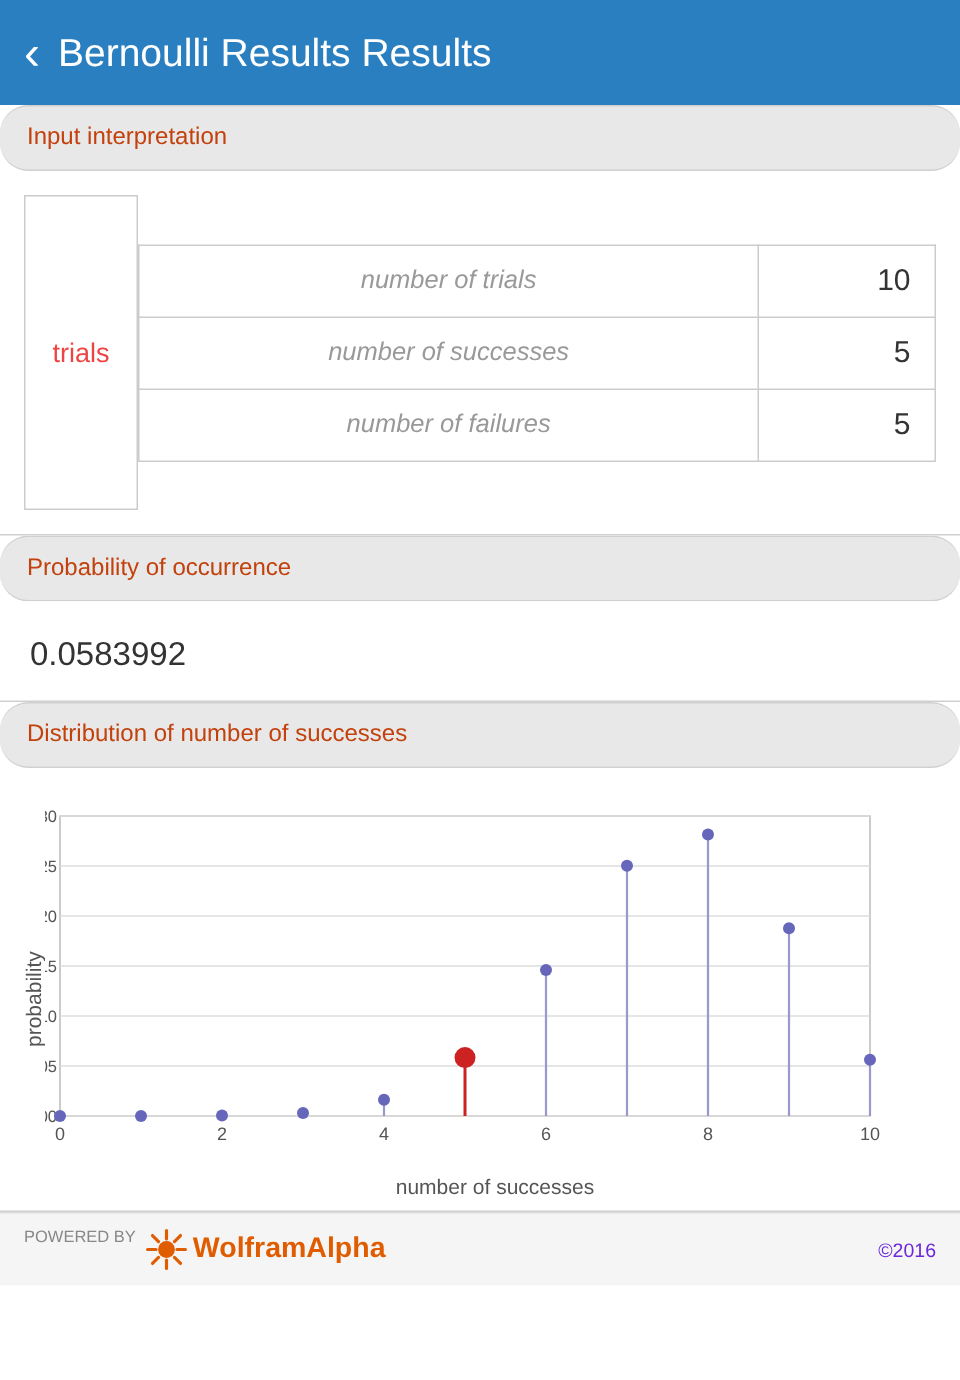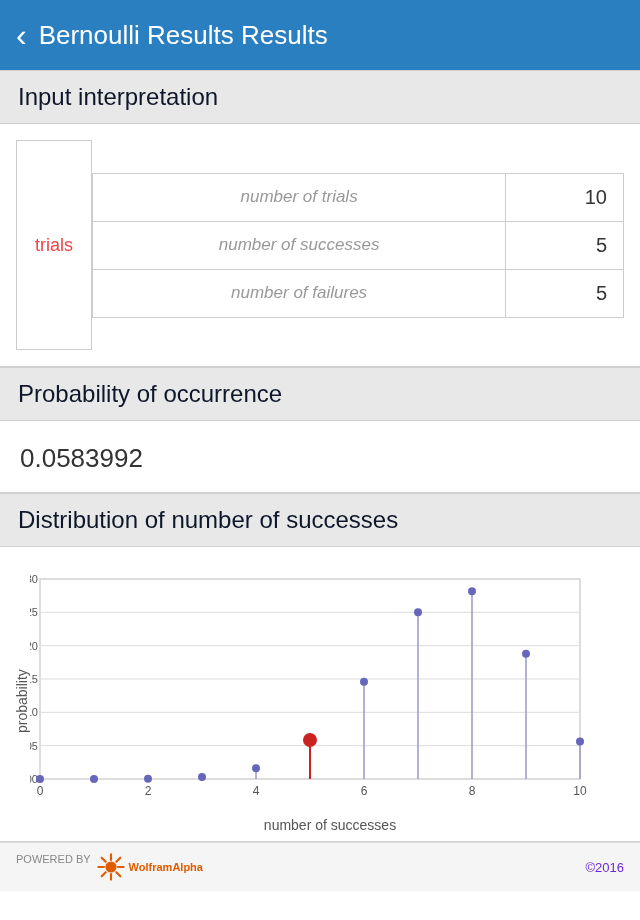--- a/index.html
+++ b/index.html
@@ -23,25 +23,26 @@
     .header-title {
       font-size: 26px;
       font-weight: 500;
       color: white;
     }
 
     
     .section-header {
       background: #e8e8e8;
       padding: 12px 18px;
-      font-size: 24px;
-      color: #0f172a;
+      font-size: 16px;
+      color: #c2410c;
       font-weight: 400;
       border-top: 1px solid #d0d0d0;
       border-bottom: 1px solid #d0d0d0;
+      border-radius: 19px;
     }
 
     
     .input-section {
       background: #fff;
       padding: 16px;
     }
     .interp-table-wrapper {
       display: flex;
       align-items: center;
@@ -80,21 +81,21 @@
       text-align: right;
       white-space: nowrap;
     }
 
     
     .prob-section {
       background: #fff;
       padding: 18px 20px;
     }
     .prob-value {
-      font-size: 26px;
+      font-size: 22px;
       color: #333;
       margin-top: 4px;
     }
 
     .divider {
       height: 1px;
       background: #d0d0d0;
     }
 
     
@@ -141,21 +142,21 @@
     .footer-logo {
       display: flex;
       align-items: center;
       gap: 4px;
     }
     .wolfram-icon {
       width: 28px;
       height: 28px;
     }
     .wolfram-text {
-      font-size: 11px;
+      font-size: 19px;
       color: #e05c00;
       font-weight: 600;
     }
     .footer-right {
       font-size: 13px;
       color: #6d28d9;
     }
   </style>
 </head>
 <body>

